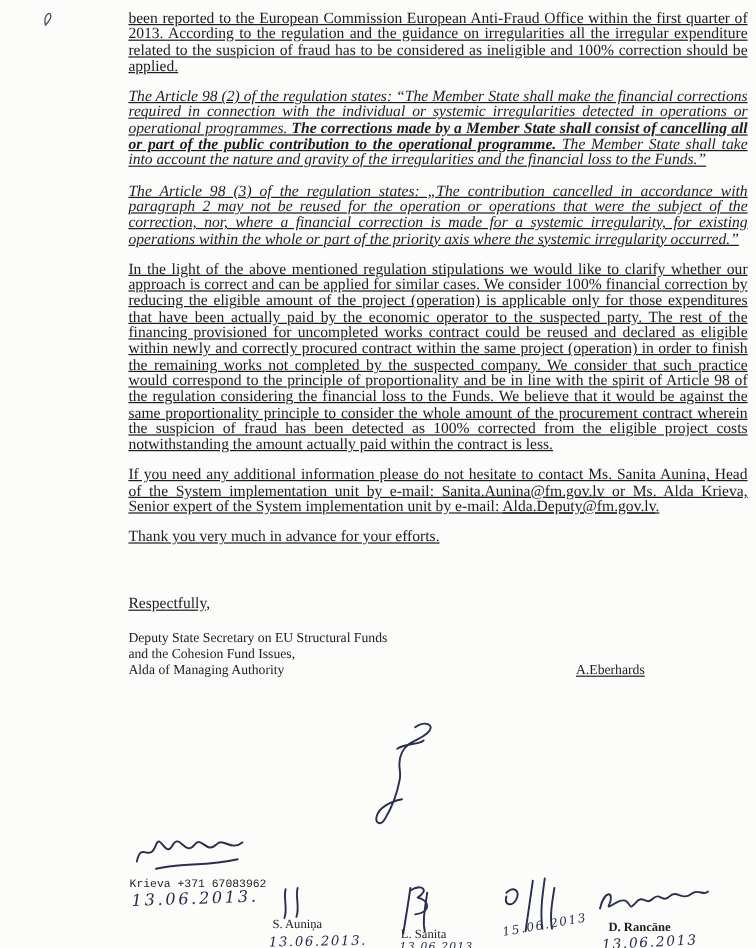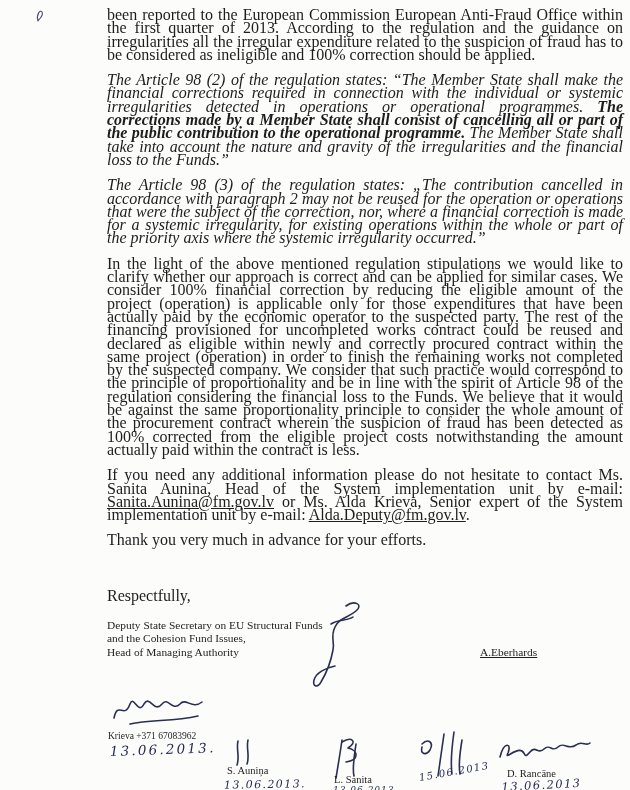--- a/index.html
+++ b/index.html
@@ -2,21 +2,21 @@
 <html><head>
 <meta charset="utf-8">
 <style>
   html, body { margin:0; padding:0; background:#e9e9e9; }
   .page {
     position:relative; width:630px; height:790px; margin:0 auto;
     background:#fcfcfa; overflow:hidden;
     font-family:"Liberation Serif", serif; color:#1d1d20;
   }
   .content { position:absolute; left:107px; top:8px; width:516px; }
-  .para { margin:0 0 12px 0; font-size:16px; line-height:13.3px; text-align:justify; }
+  .para { margin:0 0 12px 0; font-size:13px; line-height:13.3px; text-align:justify;text-decoration:underline; }
   .para.italic { font-style:italic; }
   .bold { font-weight:700; }
   .email { text-decoration:underline; color:inherit; cursor:pointer; }
   .closing { margin-top:42px; margin-bottom:17px; }
   .sign-row { position:relative; font-size:11.4px; line-height:13.3px; }
   .sign-title div { white-space:nowrap; }
   .sign-name { position:absolute; left:373px; bottom:0;text-decoration:underline; }
   .sig { position:absolute; }
   .sig path { fill:none; stroke:#2a2f52; stroke-width:1.6; stroke-linecap:round; stroke-linejoin:round; }
   .small-typed { position:absolute; font-size:9.5px; color:#22242a; }
@@ -59,37 +59,37 @@
     </p>
 
     <p class="para">Thank you very much in advance for your efforts.</p>
 
     <p class="para closing">Respectfully,</p>
 
     <div class="sign-row">
       <div class="sign-title">
         <div>Deputy State Secretary on EU Structural Funds</div>
         <div>and the Cohesion Fund Issues,</div>
-        <div>Head of Managing Authority</div>
+        <div>Alda of Managing Authority</div>
       </div>
       <div class="sign-name">A.Eberhards</div>
     </div>
 
   </div>
 
   <svg class="sig" style="left:302px; top:598px;" width="76" height="96" viewBox="0 0 76 96">
     <path d="M44,8 C52,2 62,6 54,13 C46,20 38,19 33,29 C28,39 33,44 31,52 C29,63 25,74 19,84 C16,90 10,89 12,82 C14,75 23,70 33,68"></path>
     <path d="M29,26 C37,21 46,23 51,19"></path>
   </svg>
 
   <svg class="sig" style="left:110px; top:692px;" width="100" height="40" viewBox="0 0 100 40">
     <path d="M4,26 C8,8 14,28 20,12 C24,2 28,24 34,12 C40,2 44,22 52,12 C58,4 62,20 70,12 C76,5 82,18 92,10"></path>
     <path d="M20,32 C40,27 62,30 88,24"></path>
   </svg>
-  <div class="small-typed" style="left:108px; top:731px;">Krieva +371 67083962</div>
+  <div class="small-typed" style="left:108px; top:731px;font-family:Liberation Mono, monospace;">Krieva +371 67083962</div>
   <div class="handwritten hw-preparer" style="left:110px; top:743px;">13.06.2013.</div>
 
   <svg class="sig" style="left:228px; top:737px;" width="28" height="30" viewBox="0 0 28 30">
     <path d="M10,4 C8,12 12,20 9,28"></path>
     <path d="M20,3 C18,11 22,19 19,27"></path>
   </svg>
   <div class="typed-name" style="left:227px; top:765px;">S. Auniņa</div>
   <div class="handwritten hw-aunina" style="left:224px; top:778px;">13.06.2013.</div>
 
   <svg class="sig" style="left:328px; top:734px;" width="44" height="46" viewBox="0 0 44 46">
@@ -104,16 +104,16 @@
     <path d="M34,4 C32,18 30,32 28,46"></path>
     <path d="M44,2 C42,16 40,30 42,44"></path>
     <path d="M12,14 C18,8 24,12 20,20 C16,26 10,24 12,17"></path>
     <path d="M52,10 C50,22 48,34 50,44"></path>
   </svg>
   <div class="handwritten hw-col4" style="left:420px; top:772px;">15.06.2013</div>
 
   <svg class="sig" style="left:492px; top:735px;" width="104" height="30" viewBox="0 0 104 30">
     <path d="M8,22 C12,6 20,8 16,18 C12,26 24,12 30,16 C34,19 32,24 38,17 C44,10 46,20 52,14 C58,8 60,18 66,12 C72,6 76,16 84,10 C90,5 94,12 98,8"></path>
   </svg>
-  <div class="typed-name" style="left:507px; top:768px;">D. Rancāne</div>
+  <div class="typed-name" style="left:507px; top:768px;font-weight:bold;">D. Rancāne</div>
   <div class="handwritten hw-rancane" style="left:502px; top:780px;">13.06.2013</div>
 
 </div>
 
 </body></html>

